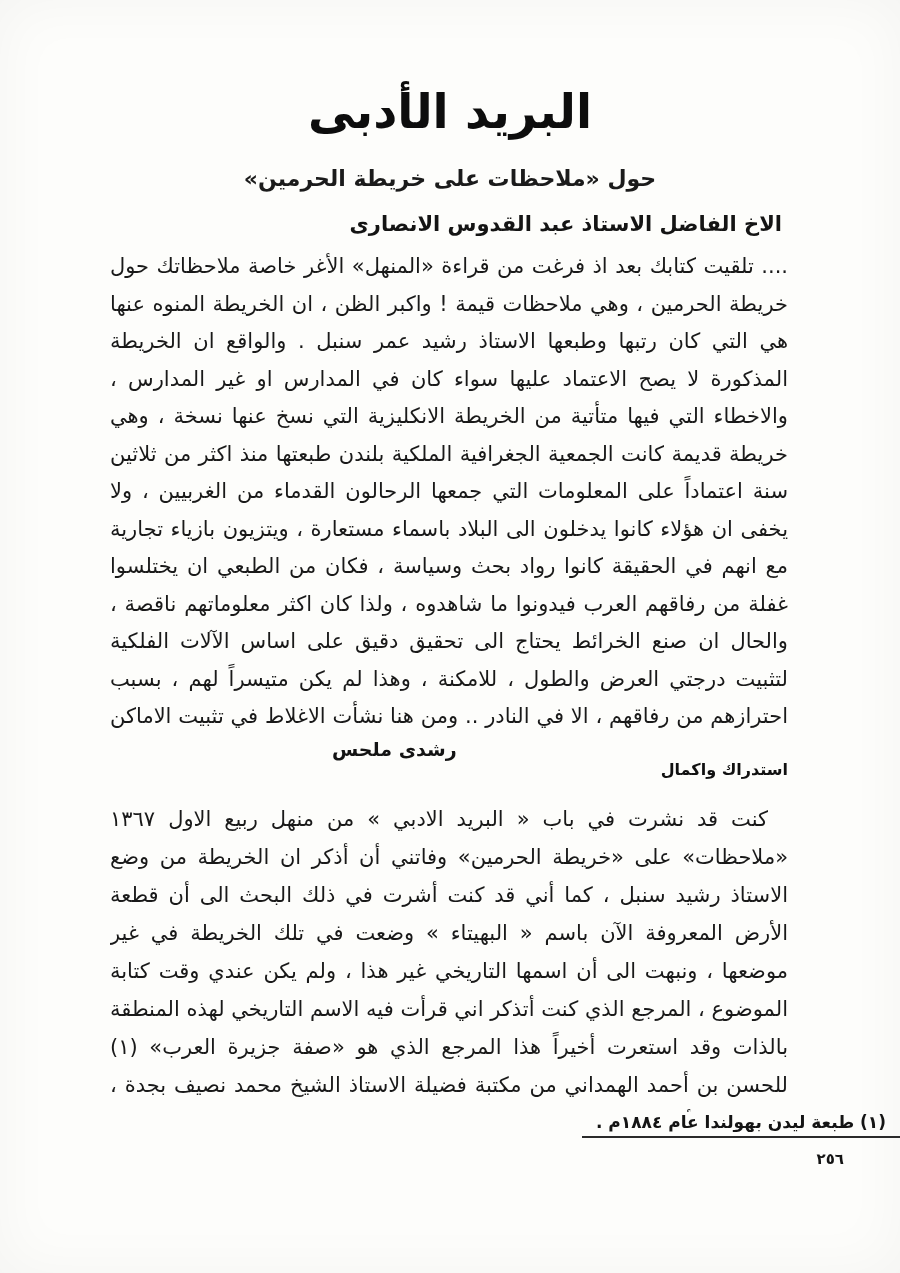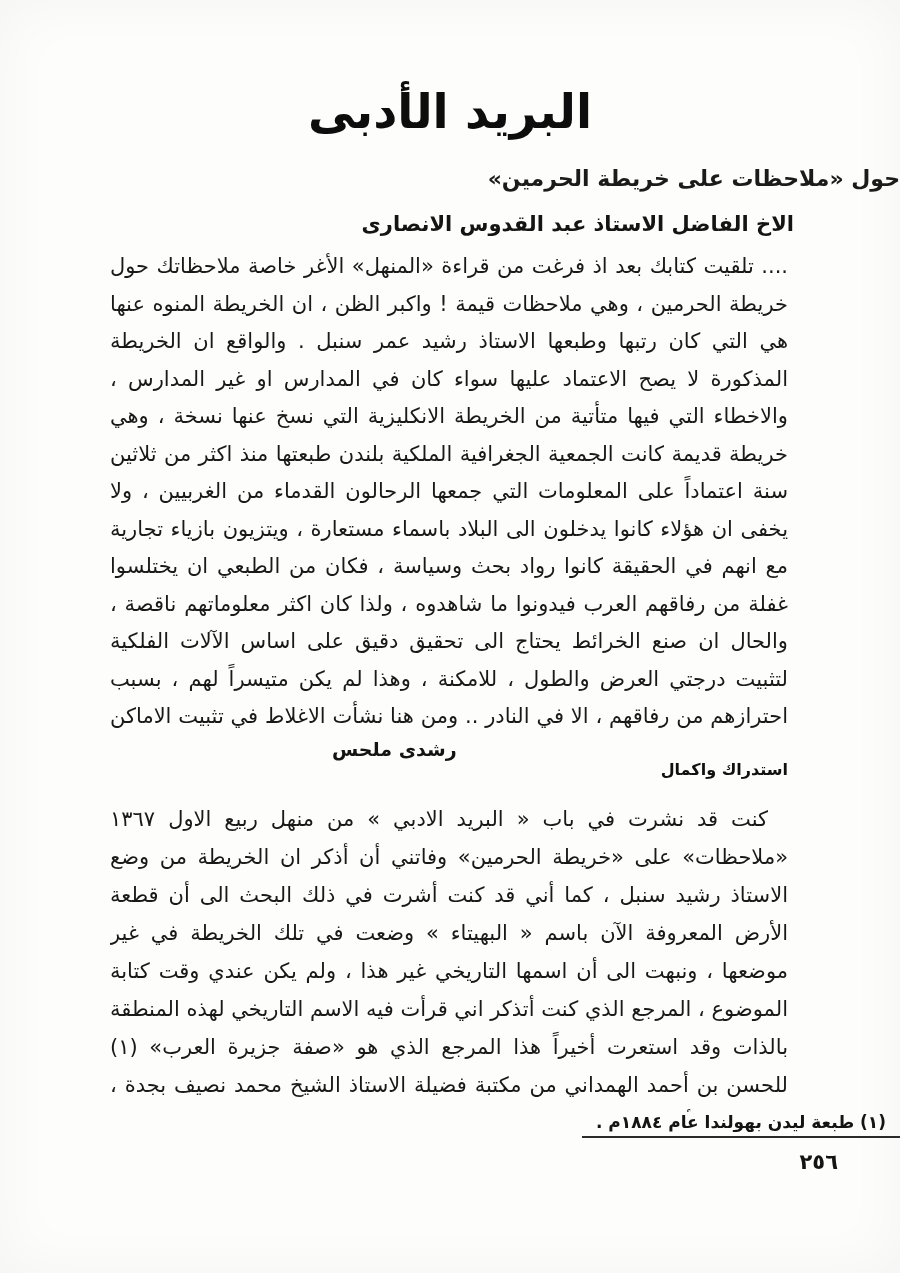--- a/index.html
+++ b/index.html
@@ -29,29 +29,29 @@
     font-size: 47px;
     font-weight: bold;
     letter-spacing: 1px;
     color: #0d0d0d;
   }
   .article-heading {
     position: absolute;
     top: 166px;
     left: 0;
     right: 0;
-    text-align: right;
+    text-align: center;
     font-size: 22px;
     font-weight: bold;
     color: #1b1b1b;
   }
   .salutation {
     position: absolute;
     top: 212px;
-    right: 106px;
+    right: 118px;
     font-size: 21px;
     font-weight: bold;
   }
   .body-text {
     position: absolute;
     right: 112px;
     width: 678px;
     margin: 0;
     font-size: 21px;
     line-height: 37.5px;
@@ -86,22 +86,22 @@
   }
   .footnote span {
     display: inline-block;
     padding: 0 14px 4px 14px;
     border-bottom: 2px solid #2a2a2a;
     font-weight: bold;
   }
   .page-number {
     position: absolute;
     top: 1150px;
-    right: 62px;
-    font-size: 21px;
+    right: 56px;
+    font-size: 15px;
     font-weight: bold;
   }
 </style>
 </head>
 <body>
 
 <div class="page">
 
   <h1 class="title">البريد الأدبى</h1>
 

